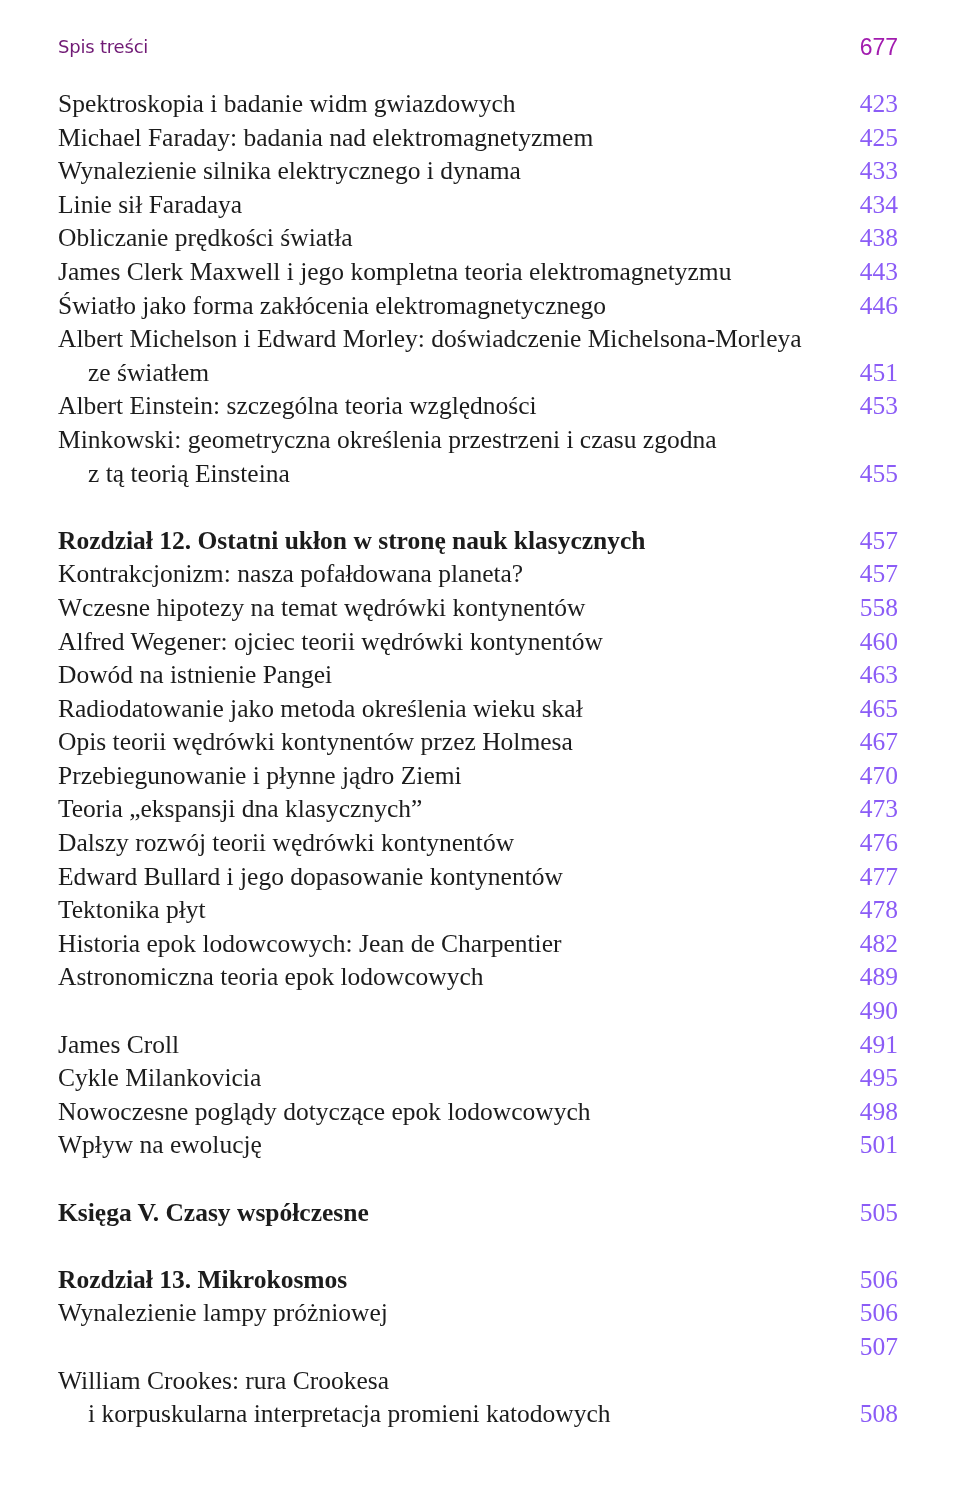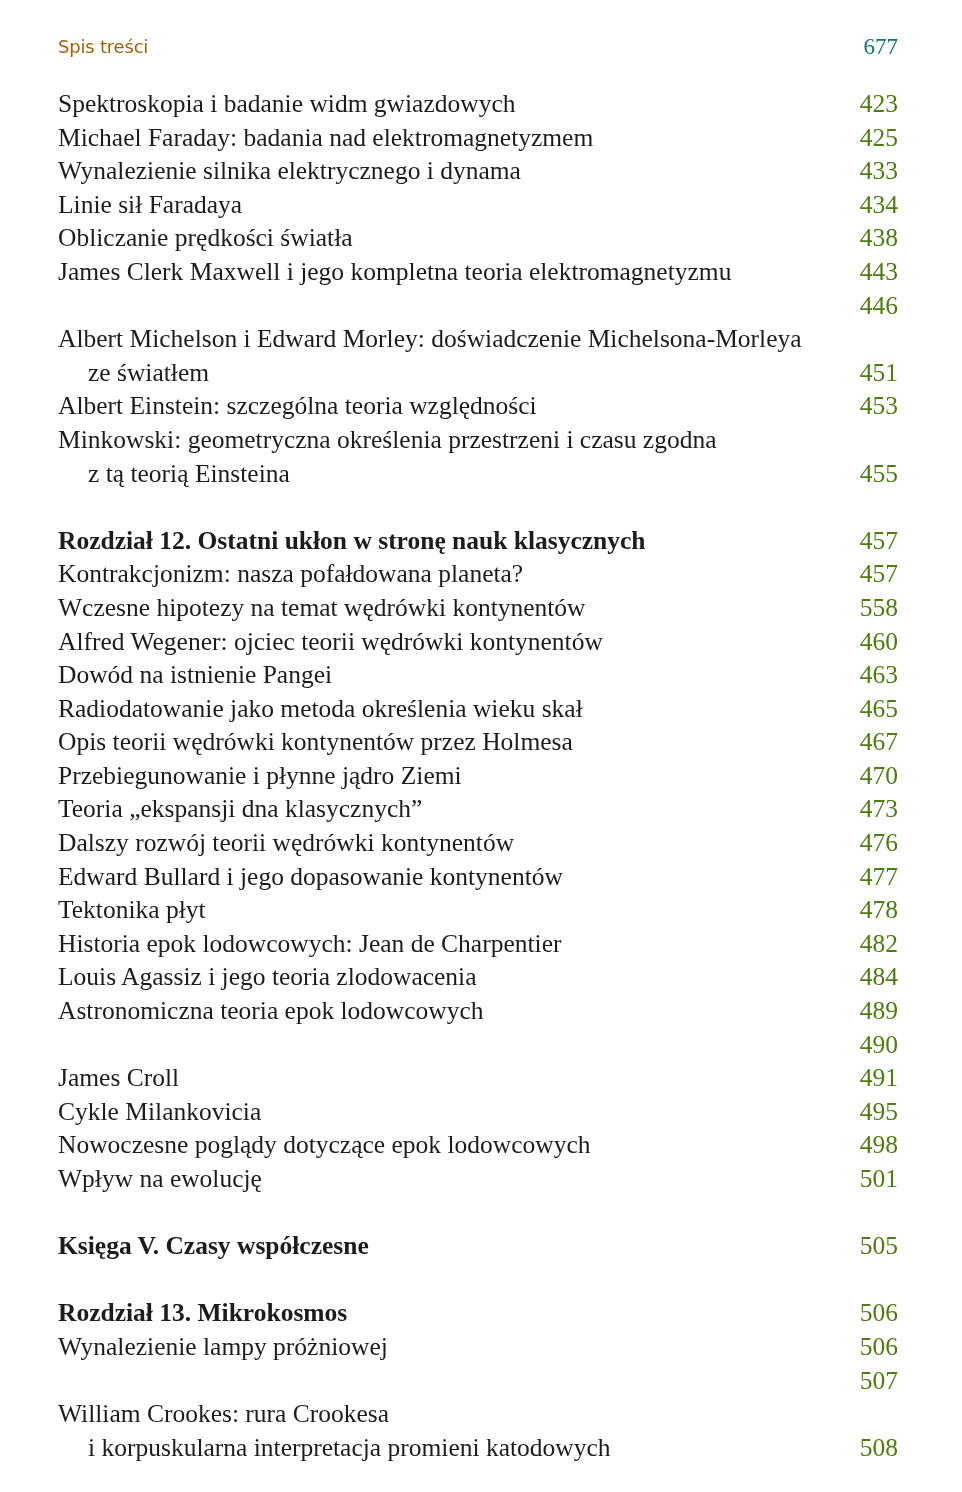--- a/index.html
+++ b/index.html
@@ -1,23 +1,23 @@
 <!DOCTYPE html>
 <html><head>
 <meta charset="utf-8">
 <style>
   html, body { margin:0; padding:0; background:#ffffff; }
   body { width:962px; height:1492px; position:relative; overflow:hidden; color:#1c1c1c; }
   .header { position:absolute; left:58px; right:64px; top:34px; height:30px; }
-  .header .title { position:absolute; left:0; top:2px; font-family:"DejaVu Sans", sans-serif; font-size:18px; color:#a16207; letter-spacing:-0.2px; }
-  .header .pageno { position:absolute; right:0; top:0; font-family:Liberation Serif, serif; font-size:23px; color:#0f766e; }
+  .header .title { position:absolute; left:0; top:2px; font-family:"DejaVu Sans", sans-serif; font-size:18px; color:#701a75; letter-spacing:-0.2px; }
+  .header .pageno { position:absolute; right:0; top:0; font-family:Liberation Sans, sans-serif; font-size:23px; color:#a21caf; }
   .toc { position:absolute; left:58px; width:840px; top:87px; font-family:"Liberation Serif", serif; font-size:25.5px; line-height:33.6px; }
   .row { position:relative; height:33.6px; white-space:nowrap; }
   .row .label { position:absolute; left:0; top:0;text-align:center; }
-  .row .page { position:absolute; right:0; top:0; color:#4d7c0f; }
+  .row .page { position:absolute; right:0; top:0; color:#8b5cf6; }
   .row.indent .label { left:22px;margin-left:8px; }
   .row.bold .label { font-weight:bold; }
   .row.gap { height:33.6px; }
 </style>
 </head>
 <body>
 
 <div class="header">
   <span class="title">Spis treści</span>
   <span class="pageno">677</span>
@@ -42,20 +42,21 @@
     </div>
     <div class="row">
       <span class="label">Obliczanie prędkości światła</span>
       <span class="page">438</span>
     </div>
     <div class="row">
       <span class="label">James Clerk Maxwell i jego kompletna teoria elektromagnetyzmu</span>
       <span class="page">443</span>
     </div>
     <div class="row">
+      <span class="label">Światło jako forma zakłócenia elektromagnetycznego</span>
       <span class="page">446</span>
     </div>
     <div class="row">
       <span class="label">Albert Michelson i Edward Morley: doświadczenie Michelsona-Morleya</span>
     </div>
     <div class="row indent">
       <span class="label">ze światłem</span>
       <span class="page">451</span>
     </div>
     <div class="row">
@@ -116,24 +117,20 @@
     </div>
     <div class="row">
       <span class="label">Tektonika płyt</span>
       <span class="page">478</span>
     </div>
     <div class="row">
       <span class="label">Historia epok lodowcowych: Jean de Charpentier</span>
       <span class="page">482</span>
     </div>
     <div class="row">
-      <span class="label">Louis Agassiz i jego teoria zlodowacenia</span>
-      <span class="page">484</span>
-    </div>
-    <div class="row">
       <span class="label">Astronomiczna teoria epok lodowcowych</span>
       <span class="page">489</span>
     </div>
     <div class="row">
       <span class="page">490</span>
     </div>
     <div class="row">
       <span class="label">James Croll</span>
       <span class="page">491</span>
     </div>

